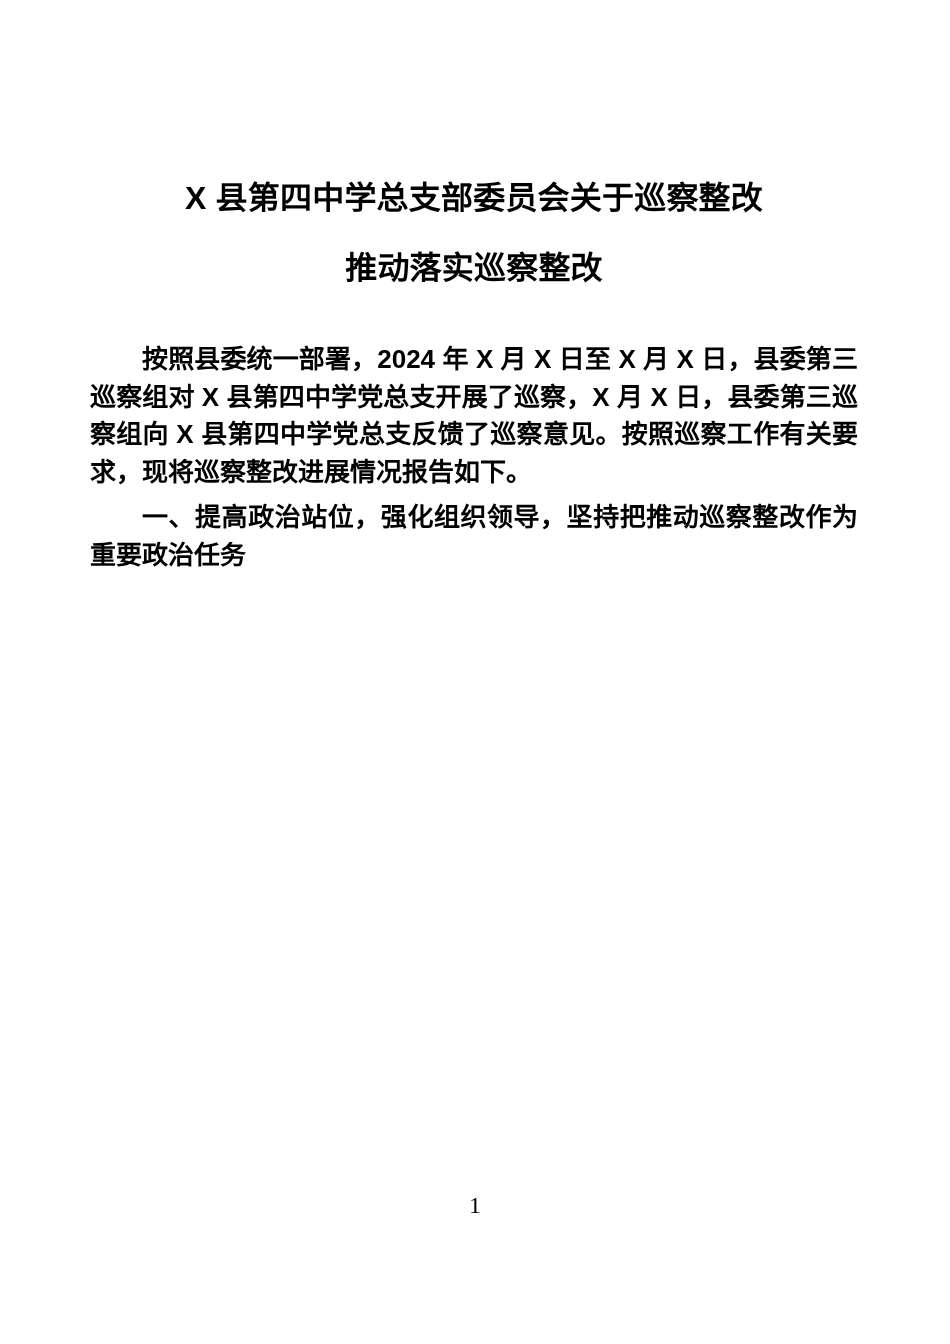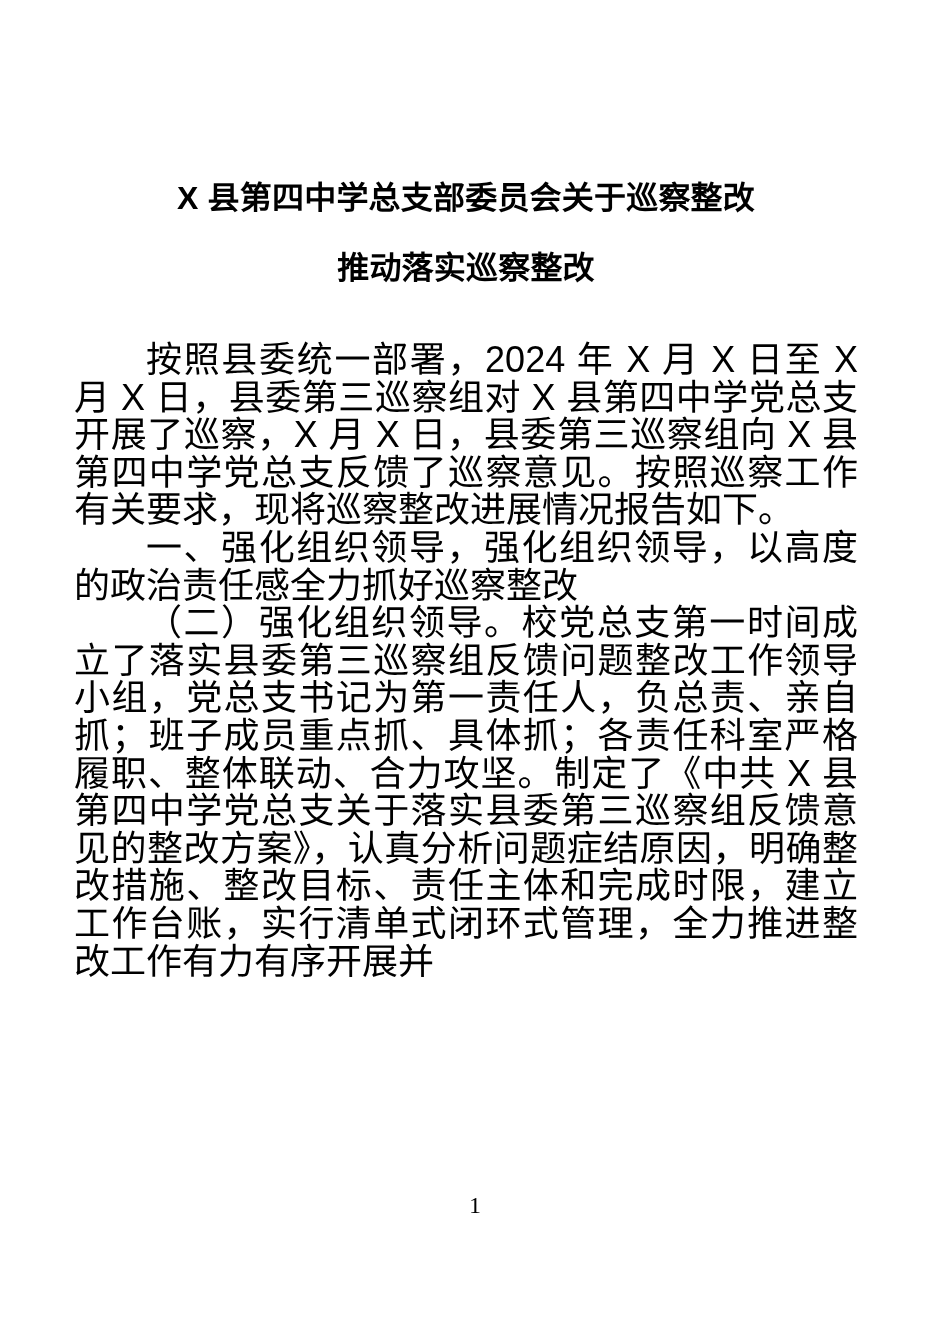--- a/index.html
+++ b/index.html
@@ -20,21 +20,21 @@
 
   .page {
     position: absolute;
     inset: 0;
     background: #ffffff;
   }
 
   
   .content {
     position: absolute;
-    left: 74px;
+    left: 82px;
     top: 0;
     width: 784px;
   }
 
   
   .doc-title {
     margin: 0;
     padding-top: 163px;
     font-size: 32px;
     font-weight: 700;
@@ -43,29 +43,30 @@
     letter-spacing: 0.2px;
     font-family: "Liberation Sans", "DejaVu Sans", sans-serif;
   }
 
   
   .body-block {
     margin-top: 38px;
   }
 
   p.para {
-    margin: 0;
-    font-size: 36px;
+    margin: 8px;
+    font-size: 26px;
     line-height: 37.6px;
     text-align: justify;
     text-justify: inter-ideograph;
     text-indent: 2em;
     letter-spacing: 0px;
     word-break: break-all;
     font-family: "Liberation Sans", "DejaVu Sans", sans-serif;
+    font-weight: bold;
   }
 
   p.para.heading-num {
     text-indent: 2em;
   }
 
   
   .page-number {
     position: absolute;
     left: 0;
@@ -85,21 +86,20 @@
 
   <div class="content">
 
     <h1 class="doc-title">
       <span>X 县第四中学总支部委员会关于巡察整改</span><br>
       <span>推动落实巡察整改</span>
     </h1>
 
     <div class="body-block">
       <p class="para">按照县委统一部署，2024 年 X 月 X 日至 X 月 X 日，县委第三巡察组对 X 县第四中学党总支开展了巡察，X 月 X 日，县委第三巡察组向 X 县第四中学党总支反馈了巡察意见。按照巡察工作有关要求，现将巡察整改进展情况报告如下。</p>
-      <p class="para heading-num">一、强化组织领导，强化组织领导，以高度的政治责任感全力抓好巡察整改</p>
-      <p class="para">（二）强化组织领导。校党总支第一时间成立了落实县委第三巡察组反馈问题整改工作领导小组，党总支书记为第一责任人，负总责、亲自抓；班子成员重点抓、具体抓；各责任科室严格履职、整体联动、合力攻坚。制定了《中共 X 县第四中学党总支关于落实县委第三巡察组反馈意见的整改方案》，认真分析问题症结原因，明确整改措施、整改目标、责任主体和完成时限，建立工作台账，实行清单式闭环式管理，全力推进整改工作有力有序开展并</p>
+      <p class="para heading-num">一、提高政治站位，强化组织领导，坚持把推动巡察整改作为重要政治任务</p>
     </div>
 
   </div>
 
   <div class="page-number">1</div>
 
 </div>
 
 </body></html>

